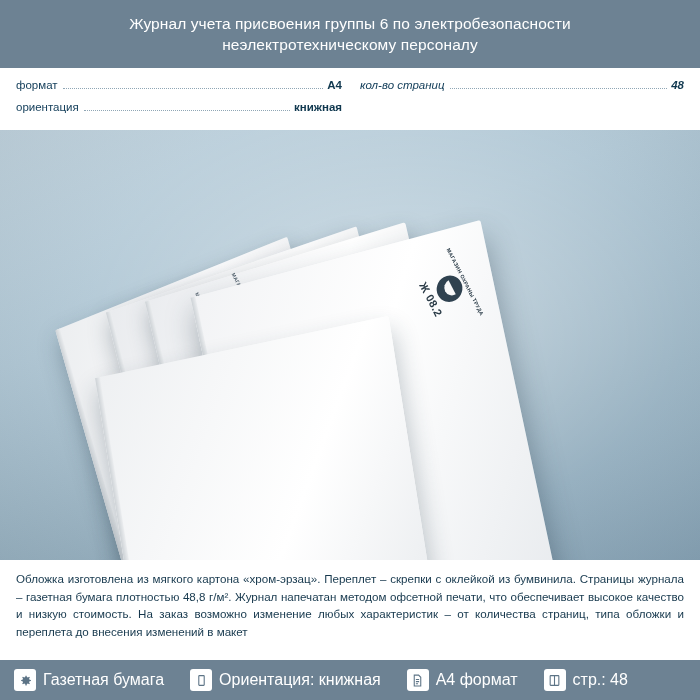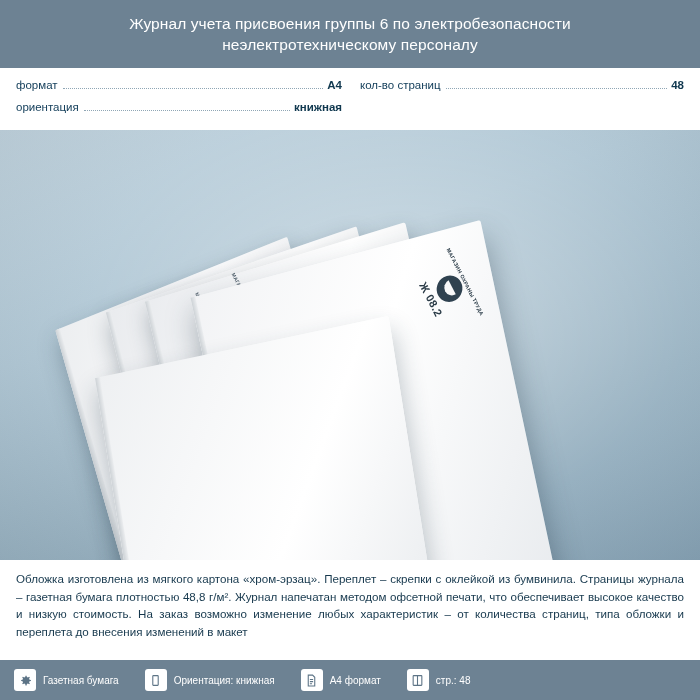--- a/index.html
+++ b/index.html
@@ -39,21 +39,21 @@
   
   .specs {
     position: absolute;
     top: 68px; left: 0;
     width: 700px; height: 74px;
     background: #ffffff;
     padding: 11px 16px 0 16px;
     display: flex;
   }
   .spec-col { width: 50%; padding-right: 8px; }
-  .spec-col.right { padding-right: 0; padding-left: 10px; }
+  .spec-col.right { padding-right: 0; padding-left: 10px; font-style: italic; }
   .spec-row {
     display: flex;
     align-items: baseline;
     font-size: 11.5px;
     color: #1b3a4b;
     height: 22px;
   }
   .spec-label { white-space: nowrap; color: #16405c; }
   .spec-dots {
     flex: 1 1 auto;
@@ -224,21 +224,21 @@
   
   .footer {
     position: absolute;
     bottom: 0; left: 0;
     width: 700px; height: 40px;
     background: #6d8293;
     display: flex;
     align-items: center;
     padding: 0 14px;
     color: #ffffff;
-    font-size: 10px;
+    font-size: 16px;
   }
   .foot-item {
     display: flex;
     align-items: center;
     margin-right: 26px;
     white-space: nowrap;
   }
   .foot-icon {
     width: 22px; height: 22px;
     background: #ffffff;

